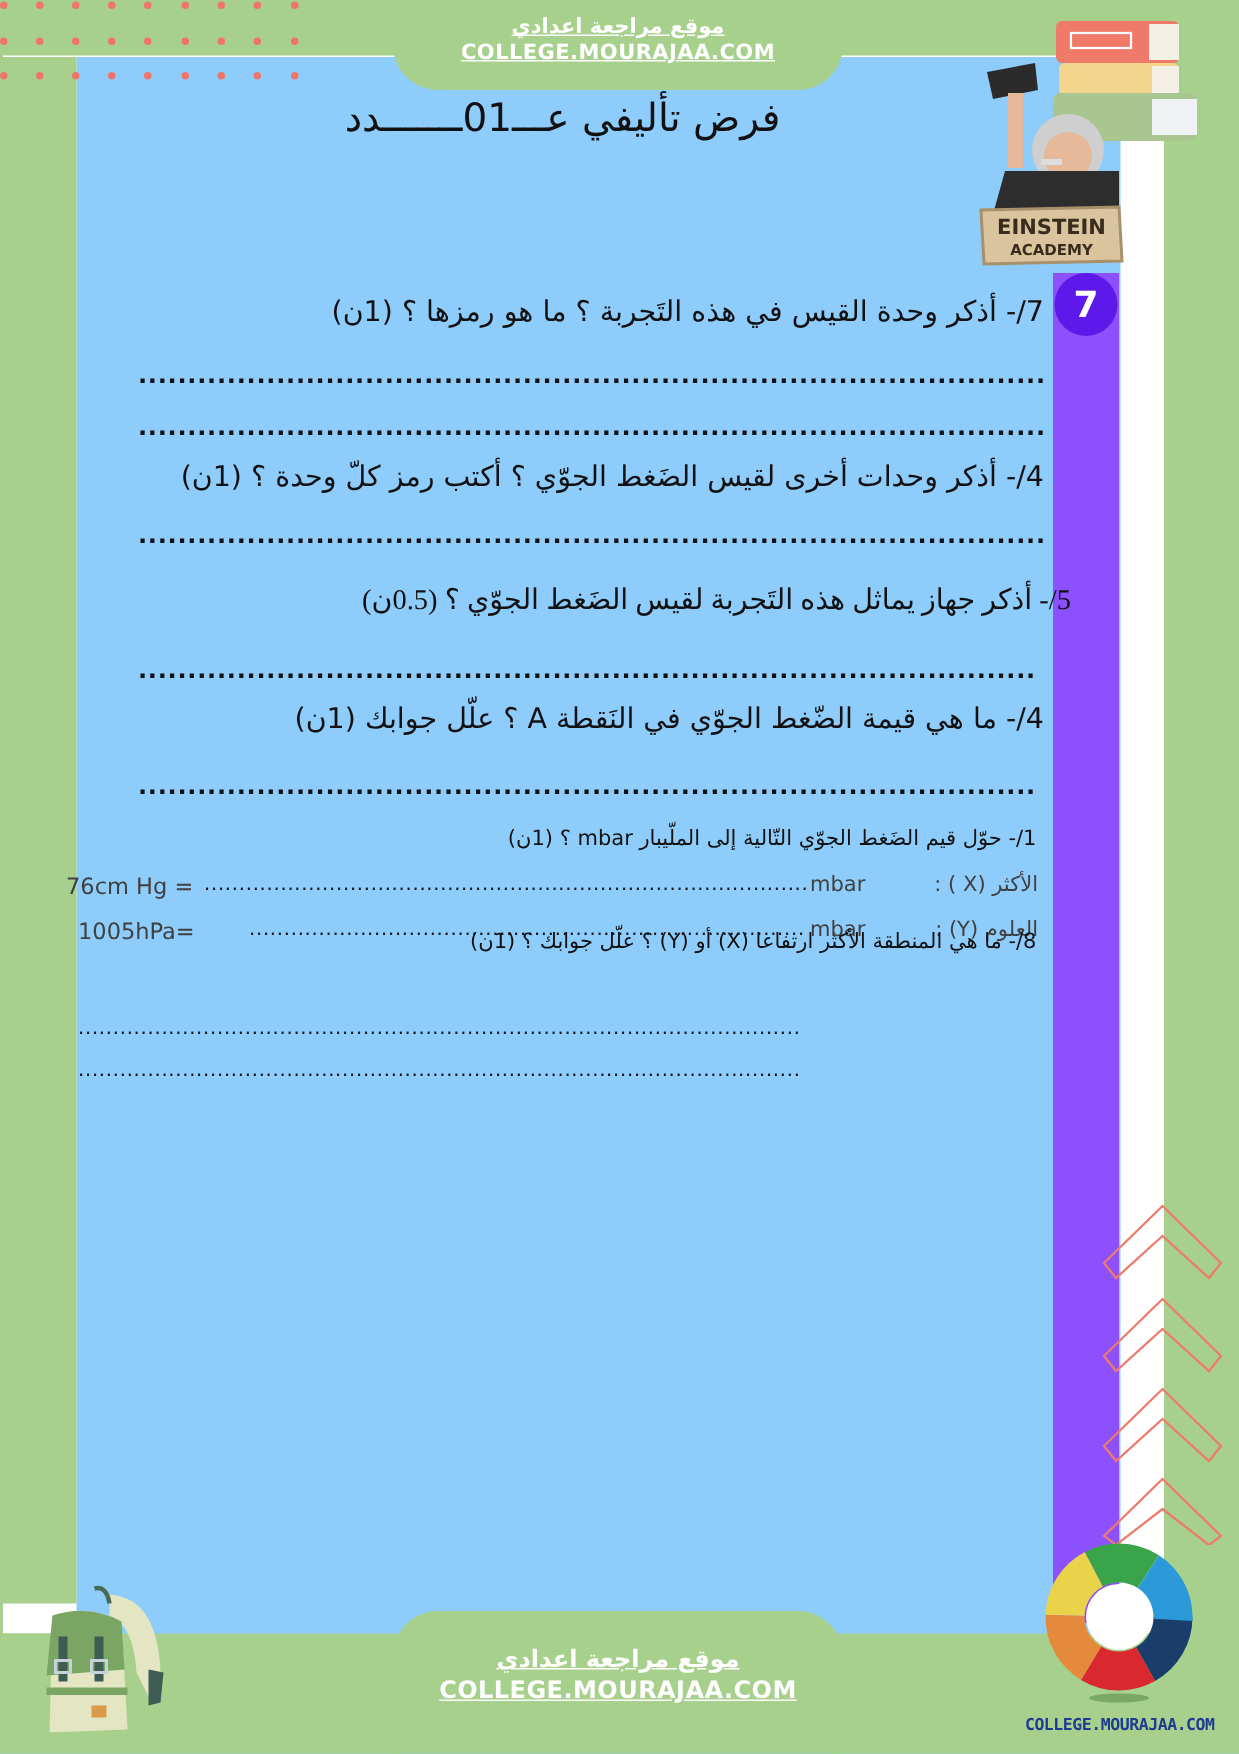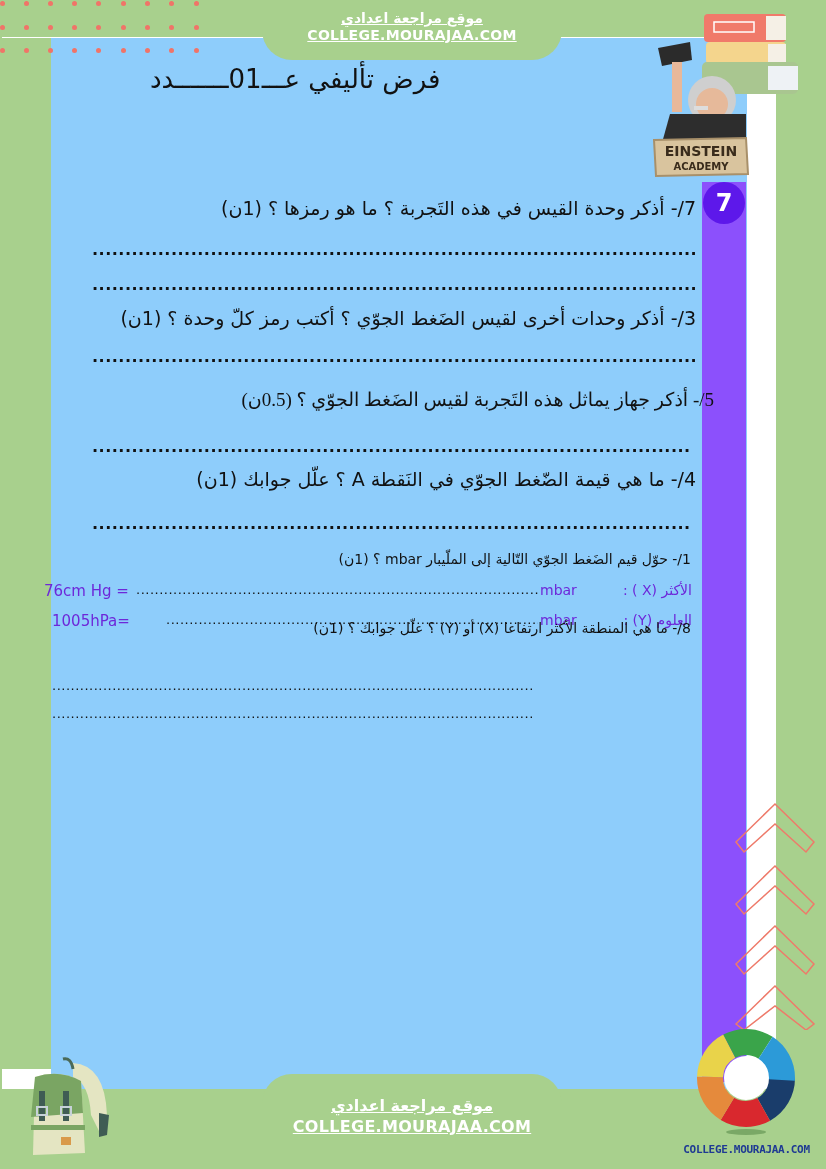--- a/index.html
+++ b/index.html
@@ -26,29 +26,29 @@
                   border-radius:0 0 30px 30px; text-align:center; color:#fff; }
     .header-tab .ar { font-size:14px; font-weight:bold; margin-top:10px; text-decoration:underline; direction:rtl; }
     .header-tab .en { font-size:14px; font-weight:bold; text-decoration:underline; letter-spacing:0.3px; margin-top:1px; }
 
     .footer-tab { position:absolute; left:262px; top:1074px; width:300px; height:95px; background:#a8d08d;
                   border-radius:30px 30px 0 0; text-align:center; color:#fff; }
     .footer-tab .ar { font-size:16px; font-weight:bold; margin-top:22px; text-decoration:underline; direction:rtl; }
     .footer-tab .en { font-size:16px; font-weight:bold; text-decoration:underline; letter-spacing:0.3px; margin-top:2px; }
 
     
-    .title { position:absolute; left:150px; top:62px; width:450px; text-align:left; direction:rtl; color:#111;
+    .title { position:absolute; left:150px; top:62px; width:450px; text-align:center; direction:rtl; color:#111;
              font-family:"DejaVu Sans", sans-serif; }
     .title .l1 { font-size:26px; line-height:34px; }
     .title .l2 { font-size:26px; line-height:36px; }
 
     
     .q { position:absolute; direction:rtl; color:#111; font-size:19px; white-space:nowrap; }
     .dotline { position:absolute; color:#111; font-size:16px; letter-spacing:0.5px; white-space:nowrap; overflow:hidden; font-weight:bold; }
-    .small { position:absolute; color:#6d28d9; font-size:14px; white-space:nowrap; }
+    .small { position:absolute; color:#404040; font-size:14px; white-space:nowrap; }
 
     
     .badge { position:absolute; left:703px; top:182px; width:42px; height:42px; border-radius:50%; background:#5d18ea;
              color:#fff; font-size:24px; font-weight:bold; text-align:center; line-height:42px; }
 
     
     .einstein { position:absolute; left:650px; top:38px; width:100px; height:142px; }
     .books { position:absolute; left:702px; top:12px; width:100px; height:84px; }
 
     
@@ -130,21 +130,21 @@
 <div class="badge">7</div>
 
 <div class="title">
   <div class="l1">فرض تأليفي عـــ01ـــــــدد</div>
 </div>
 
 <div class="q" style="right:130px;top:197px;">7/- أذكر وحدة القيس في هذه التَجربة ؟ ما هو رمزها ؟ (1ن)</div>
 <div class="dotline" style="left:92px;top:240px;width:605px;">........................................................................................................</div>
 <div class="dotline" style="left:92px;top:275px;width:605px;">........................................................................................................</div>
 
-<div class="q" style="right:130px;top:307px;">3/- أذكر وحدات أخرى لقيس الضَغط الجوّي ؟ أكتب رمز كلّ وحدة ؟ (1ن)</div>
+<div class="q" style="right:130px;top:307px;">4/- أذكر وحدات أخرى لقيس الضَغط الجوّي ؟ أكتب رمز كلّ وحدة ؟ (1ن)</div>
 <div class="dotline" style="left:92px;top:347px;width:605px;">........................................................................................................</div>
 
 <div class="q" style="right:112px;top:388px;font-family:Liberation Serif, serif;">5/- أذكر جهاز يماثل هذه التَجربة لقيس الضَغط الجوّي ؟ (0.5ن)</div>
 <div class="dotline" style="left:92px;top:437px;width:598px;">........................................................................................................</div>
 
 <div class="q" style="right:130px;top:468px;">4/- ما هي قيمة الضّغط الجوّي في النَقطة A ؟ علّل جوابك  (1ن)</div>
 <div class="dotline" style="left:92px;top:514px;width:600px;">........................................................................................................</div>
 
 <div class="q" style="right:135px;top:551px;font-size:14px;">1/- حوّل قيم الضَغط الجوّي التّالية إلى الملّيبار mbar ؟ (1ن)</div>
 

